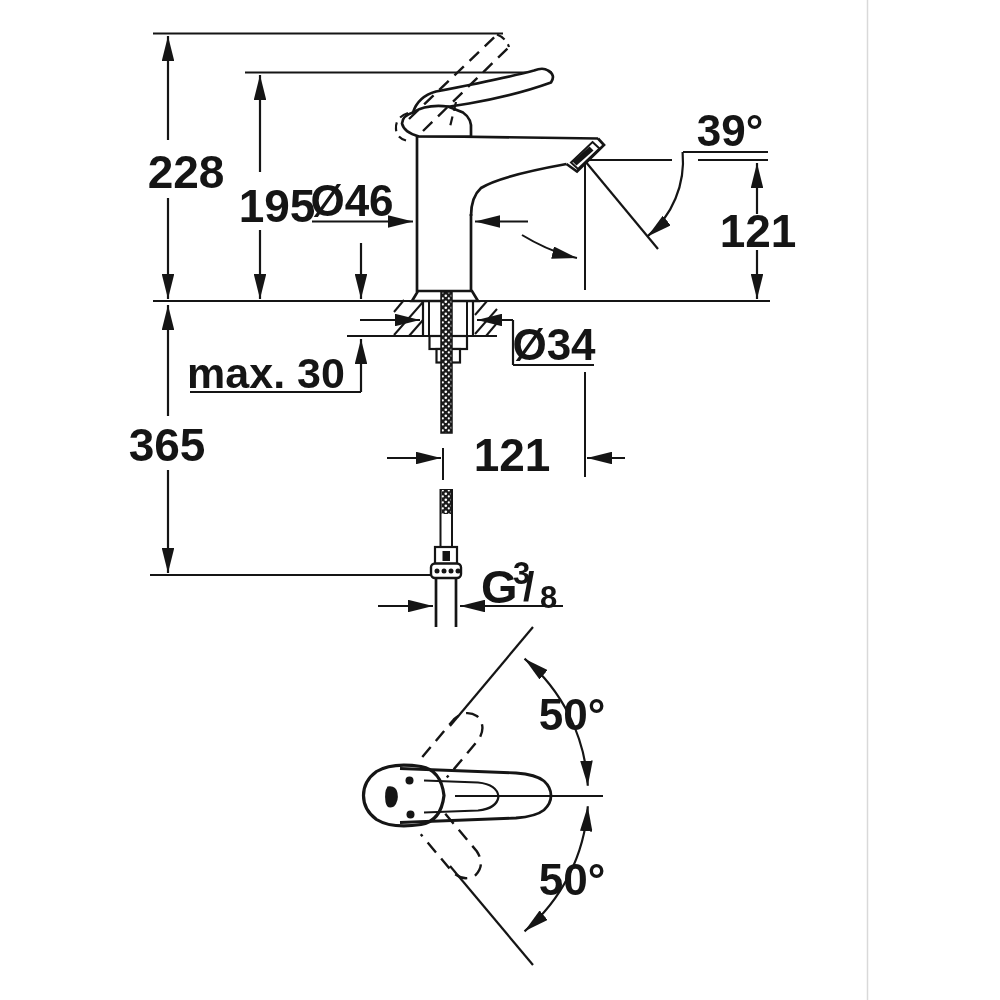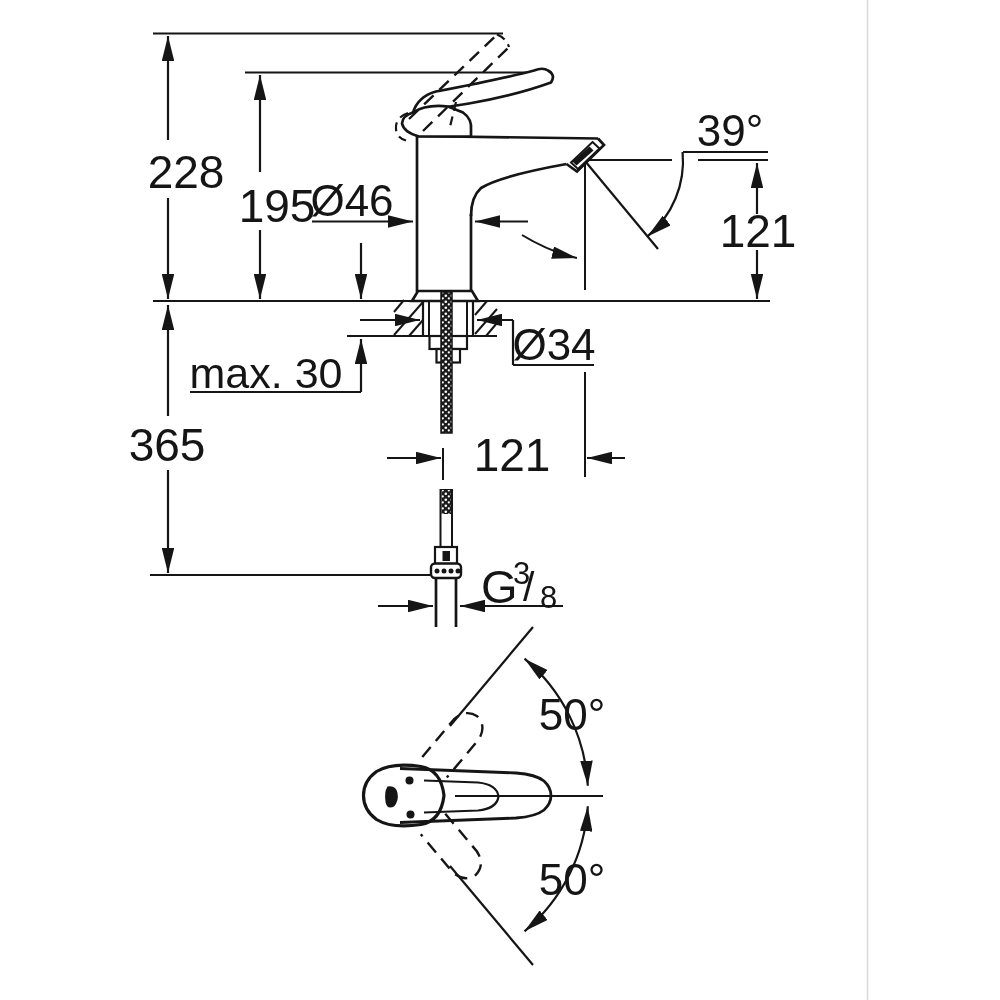--- a/index.html
+++ b/index.html
@@ -1,17 +1,17 @@
 <!DOCTYPE html>
 <html><head>
 <meta charset="utf-8">
 <style>
   html,body{margin:0;padding:0;background:#ffffff;}
   .stage{position:relative;width:1000px;height:1000px;background:#ffffff;overflow:hidden;
-         font-family:"Liberation Sans",sans-serif;}
+         font-family:"Liberation Sans",sans-serif;font-weight:bold;}
   svg{position:absolute;left:0;top:0;}
   text{fill:#151515;font-family:"Liberation Sans",sans-serif;}
   .num{font-size:46px;}
   .mid{font-size:44px;}
   .lbl{font-size:43px;}
   .ln{stroke:#151515;stroke-width:2.2;fill:none;}
   .thin{stroke:#151515;stroke-width:2;fill:none;}
   .body{stroke:#151515;stroke-width:2.7;fill:none;}
   .bodyf{stroke:#151515;stroke-width:2.7;fill:#ffffff;}
   .dash{stroke:#151515;stroke-width:2.4;fill:none;stroke-dasharray:13 8;}

